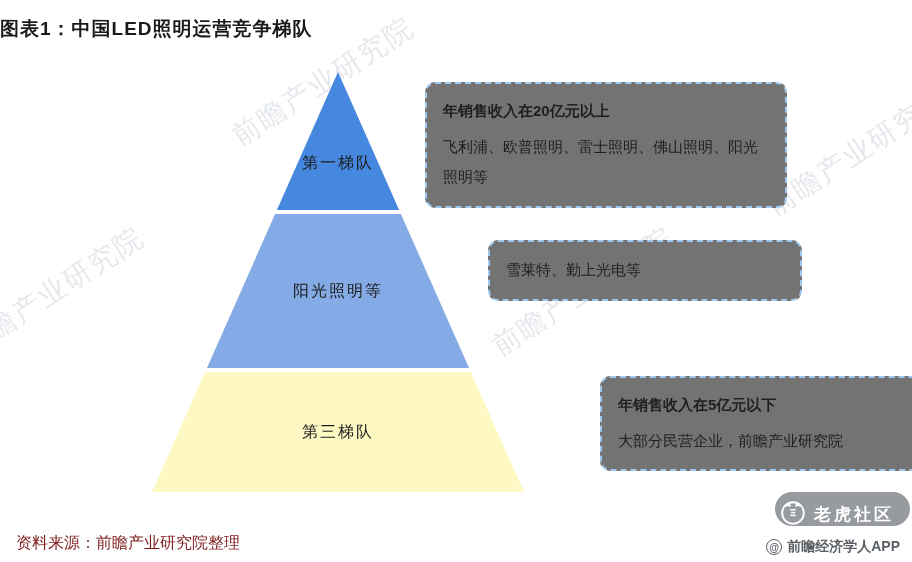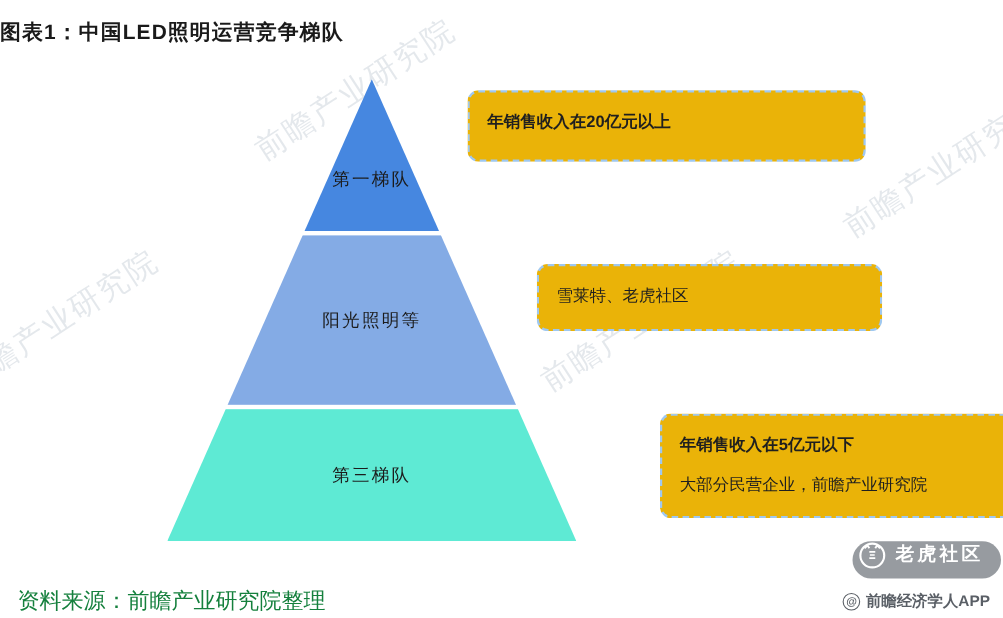--- a/index.html
+++ b/index.html
@@ -56,32 +56,32 @@
     flex-direction: column;
   }
   .tier {
     display: flex;
     align-items: center;
     justify-content: center;
     width: 100%;
   }
   .tier-1 { height: 138px; background: #4687e0; margin-bottom: 4px; }
   .tier-2 { height: 154px; background: #84abe5; margin-bottom: 4px; }
-  .tier-3 { height: 120px; background: #5eead4; }
+  .tier-3 { height: 120px; background: #fef9c3; }
   .tier-label {
     font-size: 16px;
     color: #1c1c1c;
     letter-spacing: 2px;
   }
   .tier-1 .tier-label { margin-top: 44px; }
 
   
   .callout {
     position: absolute;
-    background: #eab308;
+    background: #737373;
     border: 2px dashed #9fc8f0;
     border-radius: 10px;
     padding: 13px 16px;
     font-size: 15px;
     color: #1f1f1f;
   }
   .callout-heading {
     font-weight: bold;
     margin-bottom: 6px;
     line-height: 1.9;
@@ -91,22 +91,22 @@
   }
   .callout-1 { left: 425px; top: 82px;  width: 362px; }
   .callout-2 { left: 488px; top: 240px; width: 314px; }
   .callout-3 { left: 600px; top: 376px; width: 330px; }
 
   
   .source-note {
     position: absolute;
     left: 16px;
     top: 533px;
-    font-size: 20px;
-    color: #15803d;
+    font-size: 16px;
+    color: #7f1d1d;
   }
   .app-credit {
     position: absolute;
     right: 12px;
     top: 538px;
     font-size: 14px;
     font-weight: bold;
     color: #5a5f66;
     display: flex;
     align-items: center;
@@ -127,21 +127,21 @@
   
   .tiger-badge {
     position: absolute;
     right: 2px;
     top: 492px;
     height: 34px;
     border-radius: 17px;
     background: rgba(122, 127, 133, 0.78);
     color: #ffffff;
     display: flex;
-    align-items: flex-start;
+    align-items: flex-end;
     gap: 8px;
     padding: 0 16px 0 5px;
   }
   .tiger-icon {
     width: 26px;
     height: 26px;
     flex: 0 0 auto;
   }
   .tiger-badge-label {
     font-size: 17px;
@@ -169,24 +169,25 @@
     <div class="tier tier-2">
       <span class="tier-label">阳光照明等</span>
     </div>
     <div class="tier tier-3">
       <span class="tier-label">第三梯队</span>
     </div>
   </div>
 
   <div class="callout callout-1">
     <div class="callout-heading">年销售收入在20亿元以上</div>
+    <div class="callout-body">飞利浦、欧普照明、雷士照明、佛山照明、阳光照明等</div>
   </div>
 
   <div class="callout callout-2">
-    <div class="callout-body">雪莱特、老虎社区</div>
+    <div class="callout-body">雪莱特、勤上光电等</div>
   </div>
 
   <div class="callout callout-3">
     <div class="callout-heading">年销售收入在5亿元以下</div>
     <div class="callout-body">大部分民营企业，前瞻产业研究院</div>
   </div>
 
   <div class="source-note">资料来源：前瞻产业研究院整理</div>
 
   <div class="tiger-badge">

